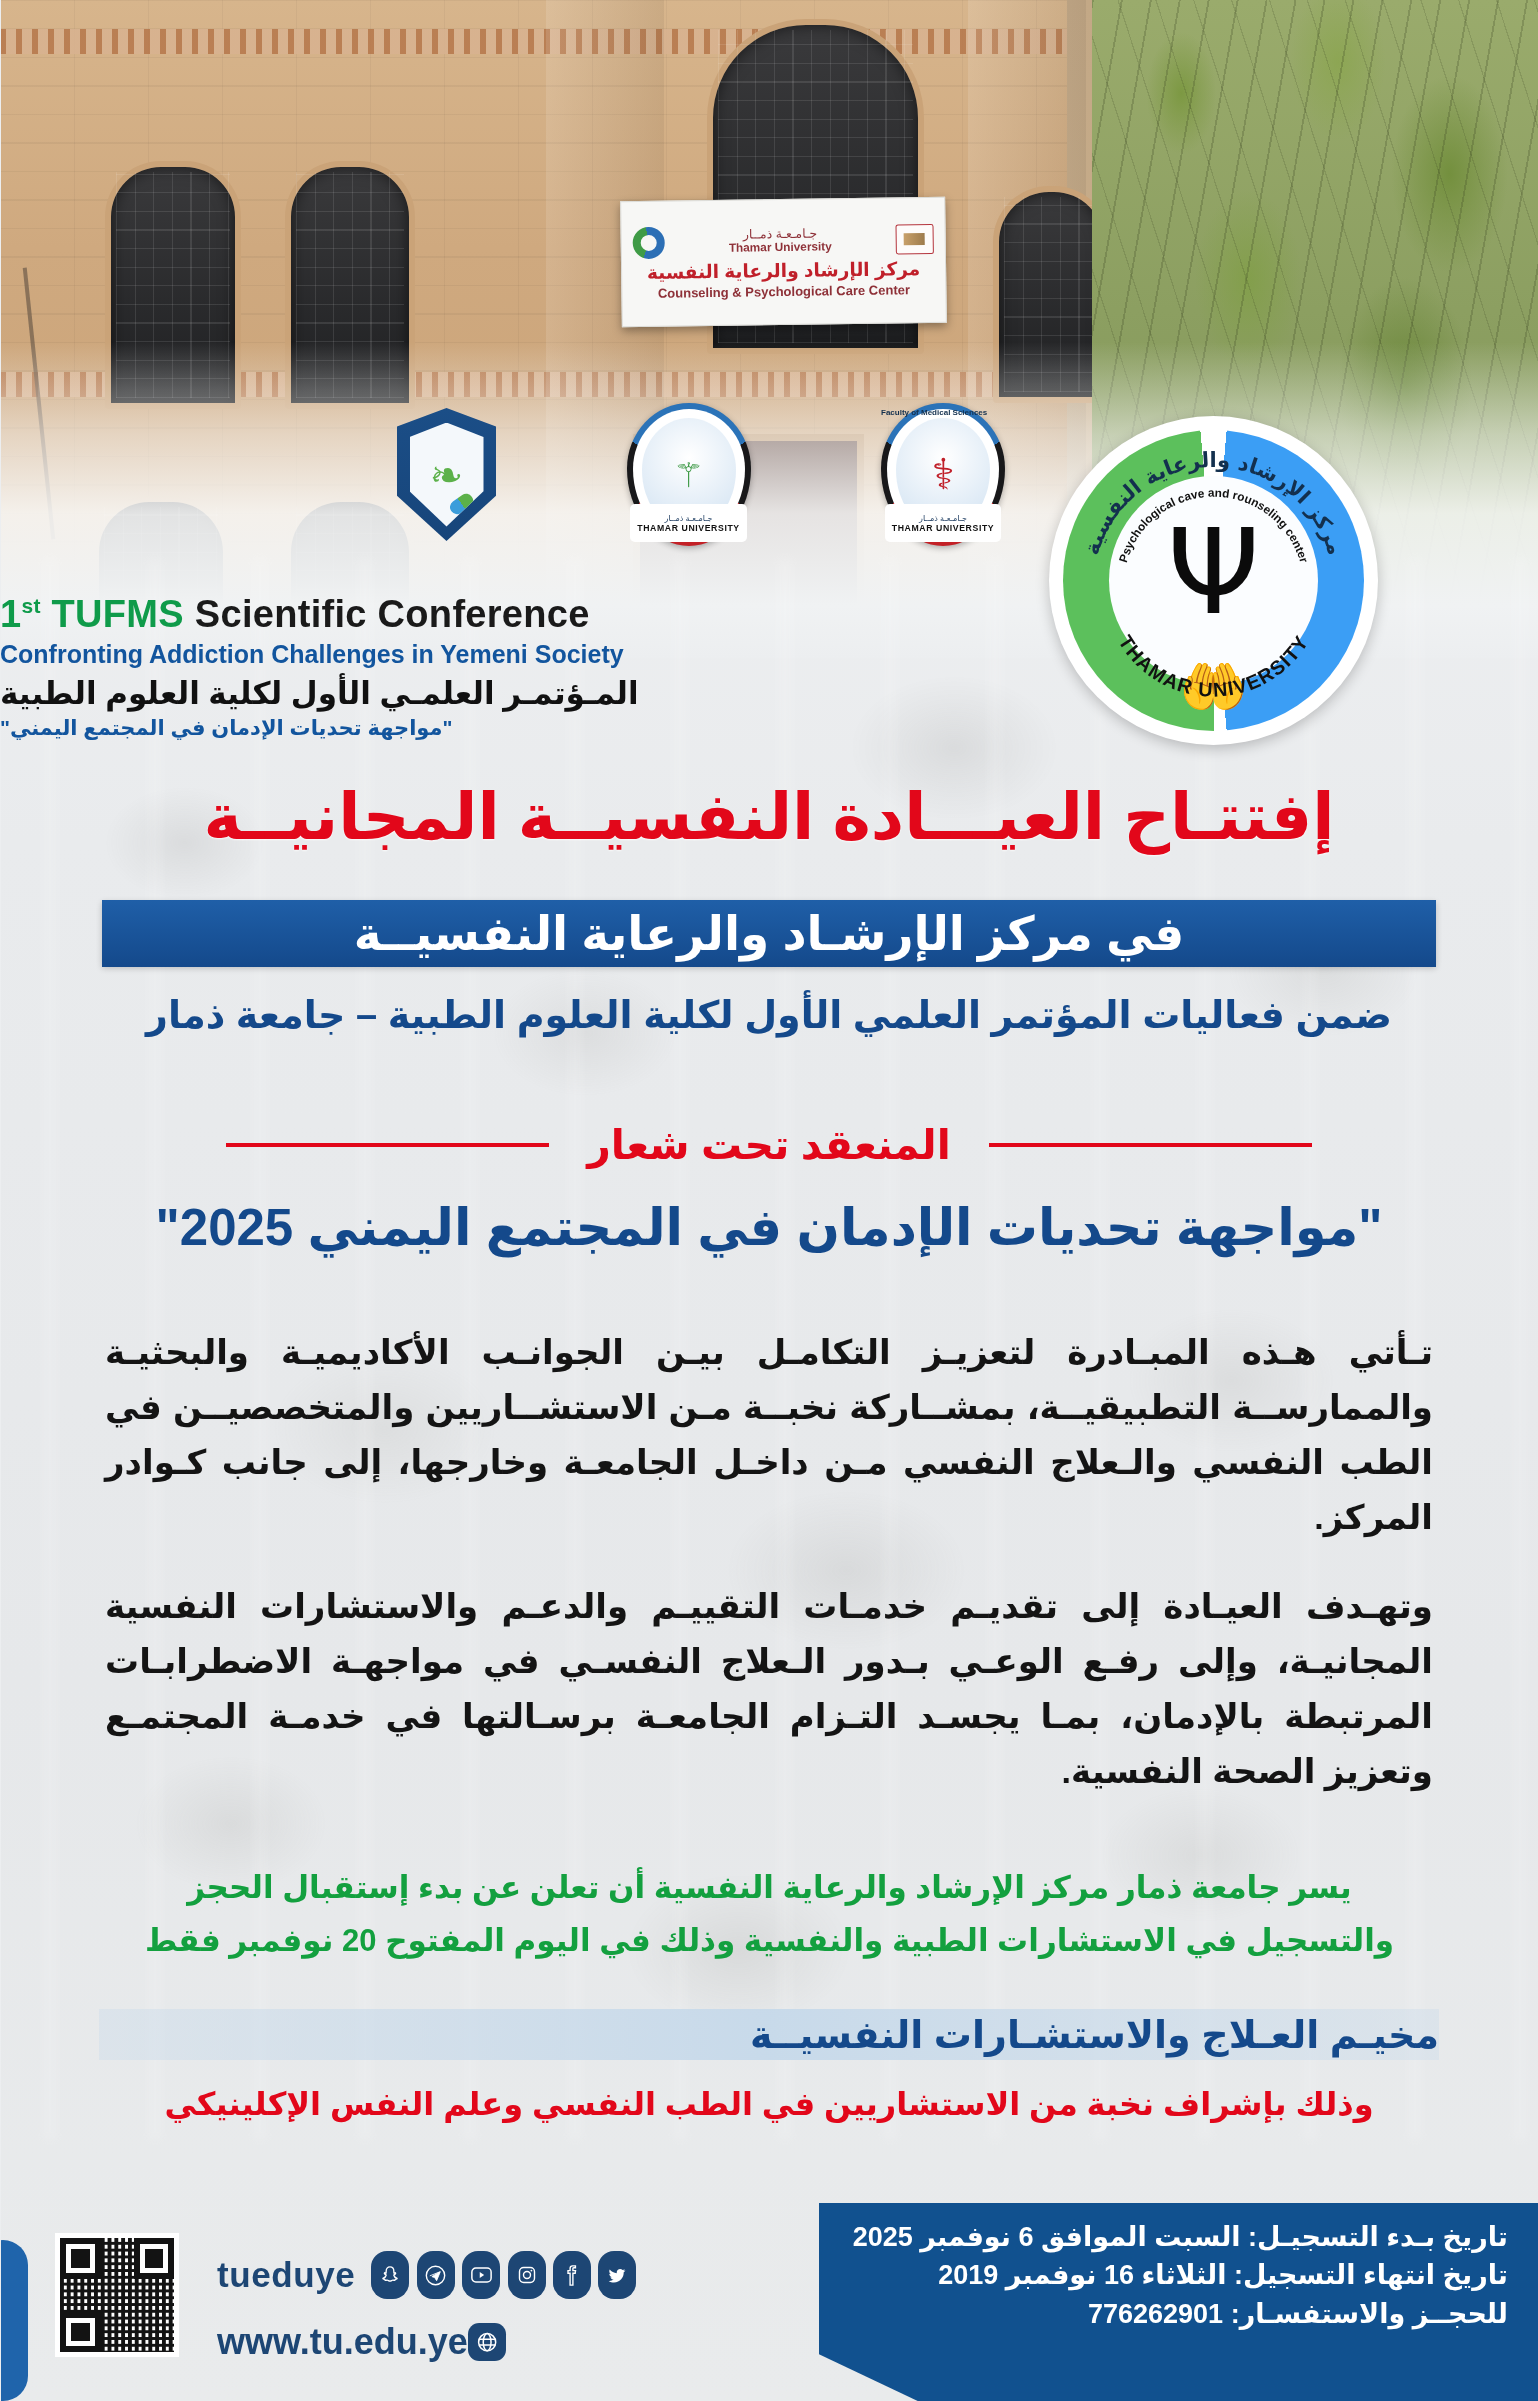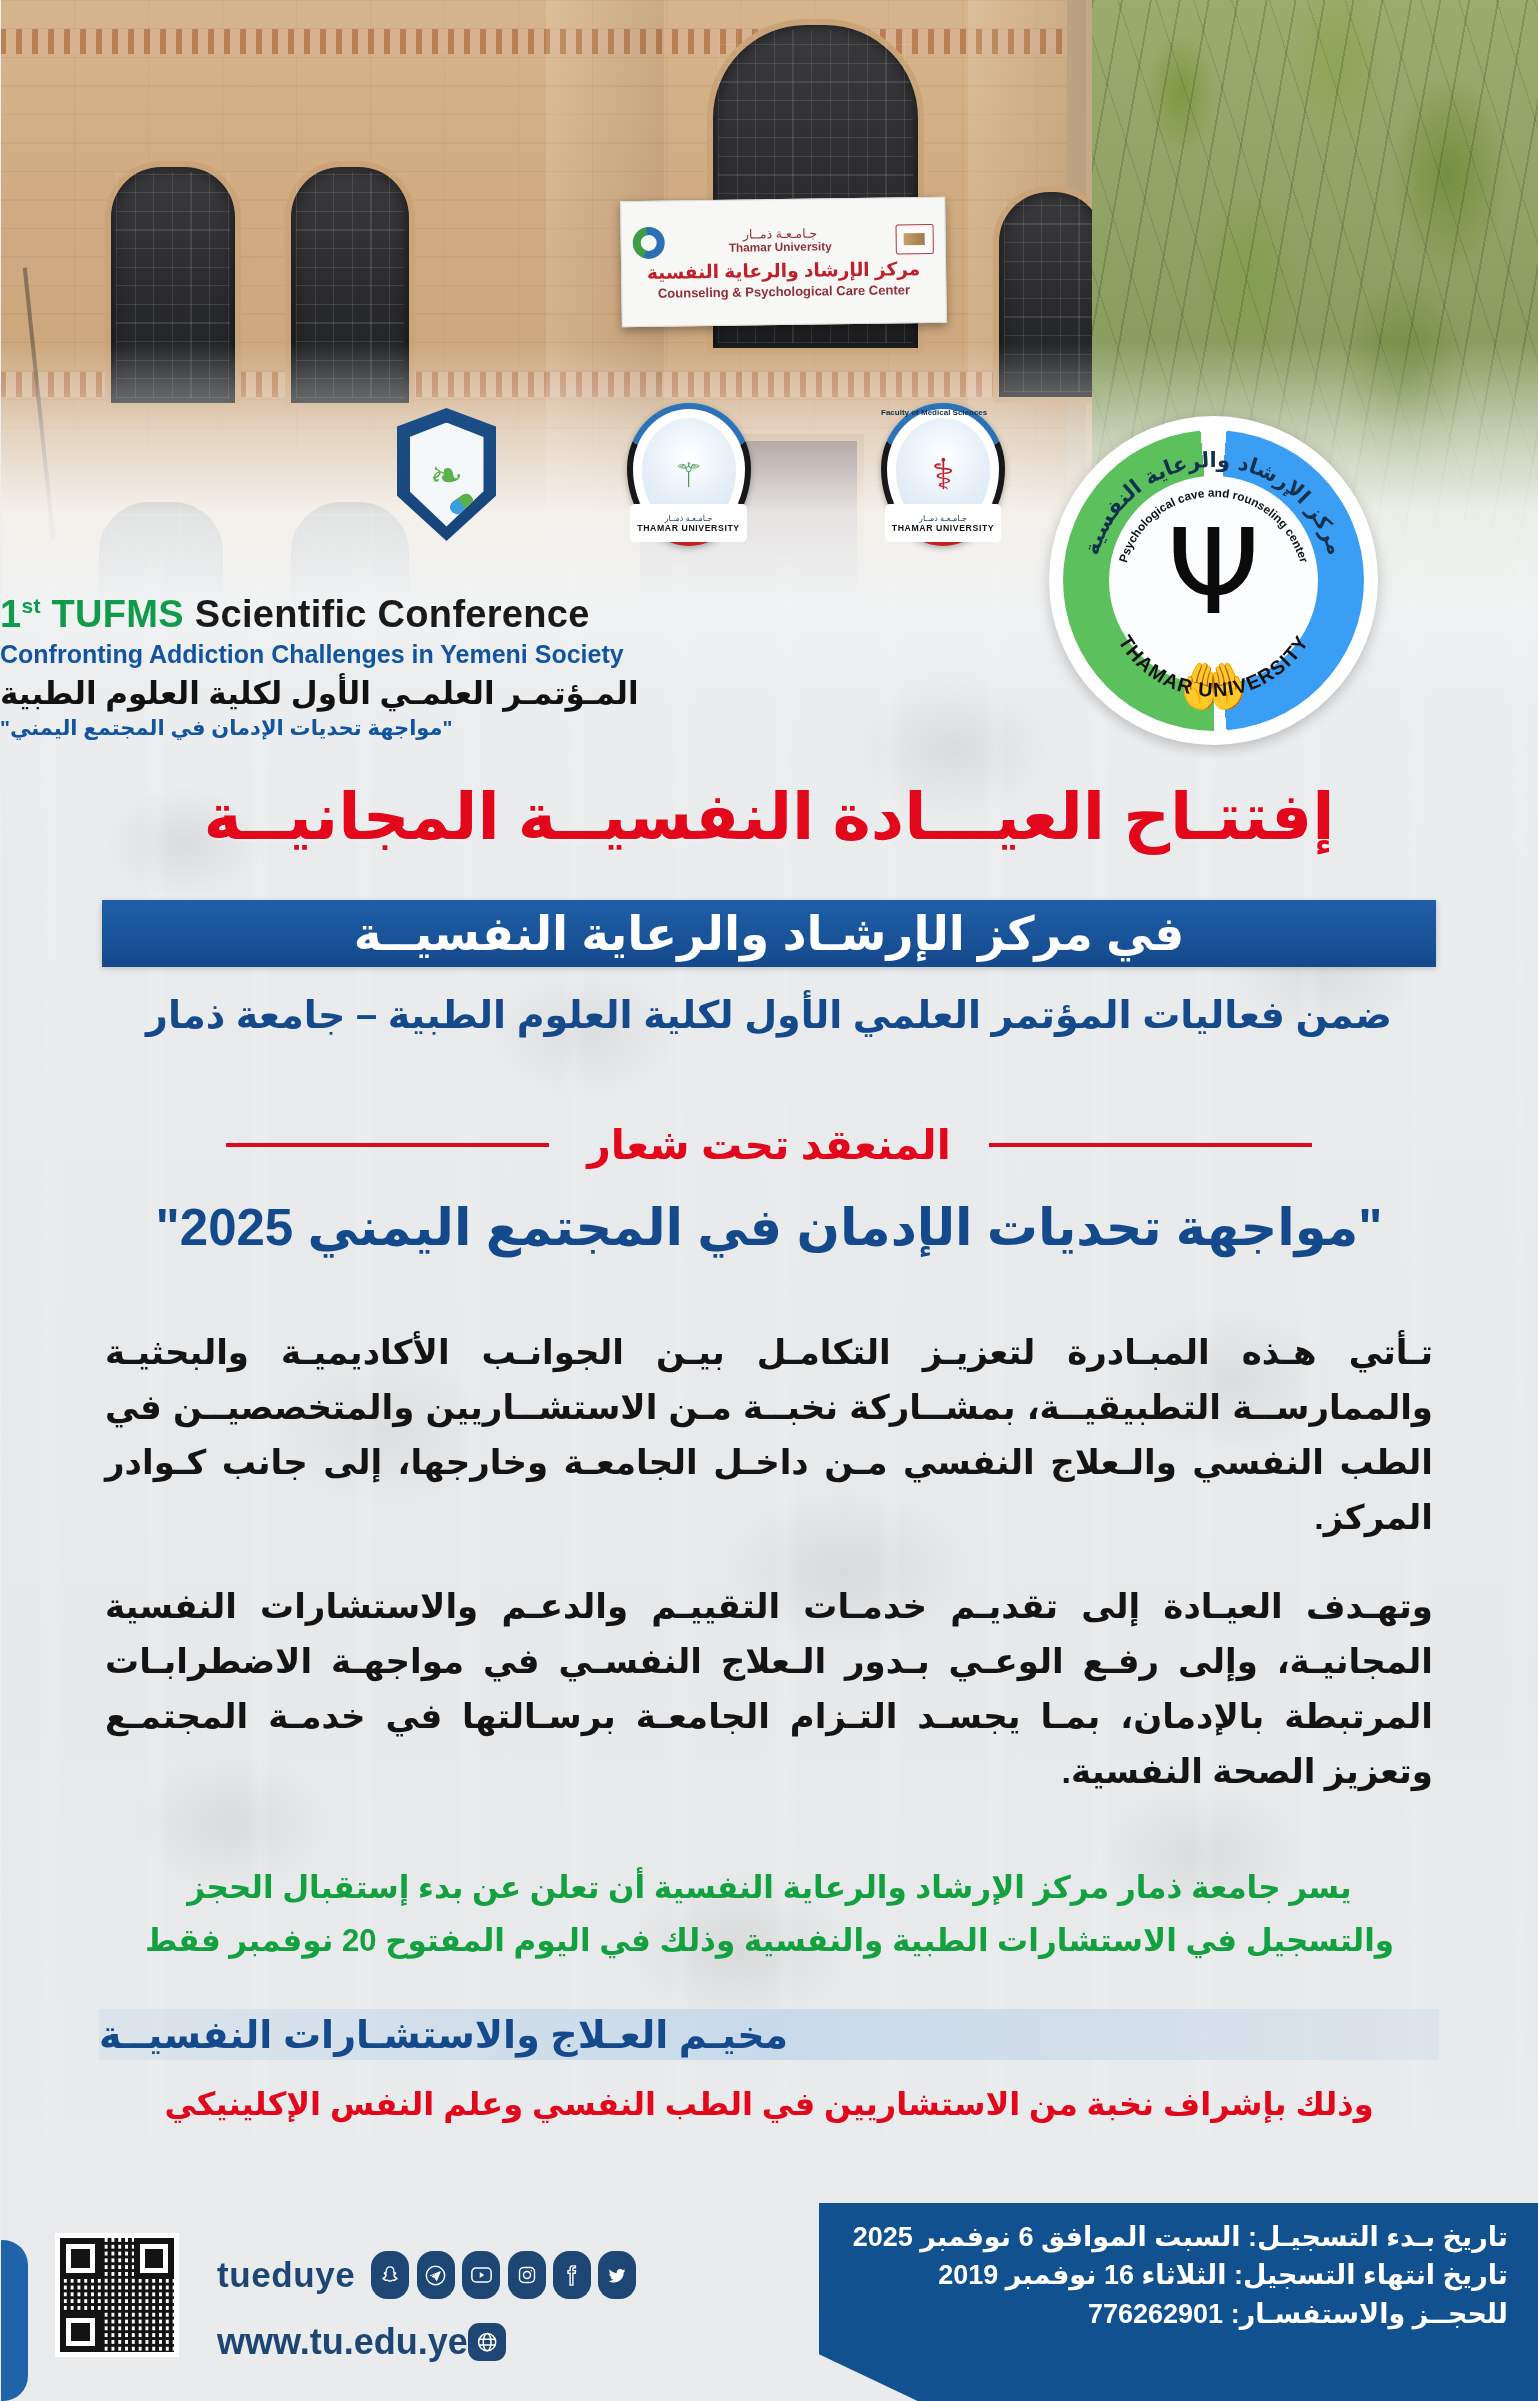--- a/index.html
+++ b/index.html
@@ -295,21 +295,21 @@
   .para.p2{top:1579px;}
 
   .green-note{
     position:absolute;left:124px;top:1862px;width:1291px;text-align:center;
     font-size:31px;line-height:1.7;font-weight:bold;color:#13a03f;
   }
 
   .camp{
     position:absolute;left:99px;top:2009px;width:1340px;height:51px;
     background:linear-gradient(90deg,rgba(198,217,234,.35),rgba(198,217,234,.95),rgba(198,217,234,.35));
-    display:flex;align-items:center;justify-content:flex-end;
+    display:flex;align-items:center;justify-content:flex-start;
   }
   .camp span{font-size:38px;font-weight:bold;color:#14498b;}
 
   .supervision{
     position:absolute;left:99px;top:2085px;width:1340px;text-align:center;
     font-size:32px;font-weight:bold;color:#e2071a;
   }
 
   
   .footer-blue{

